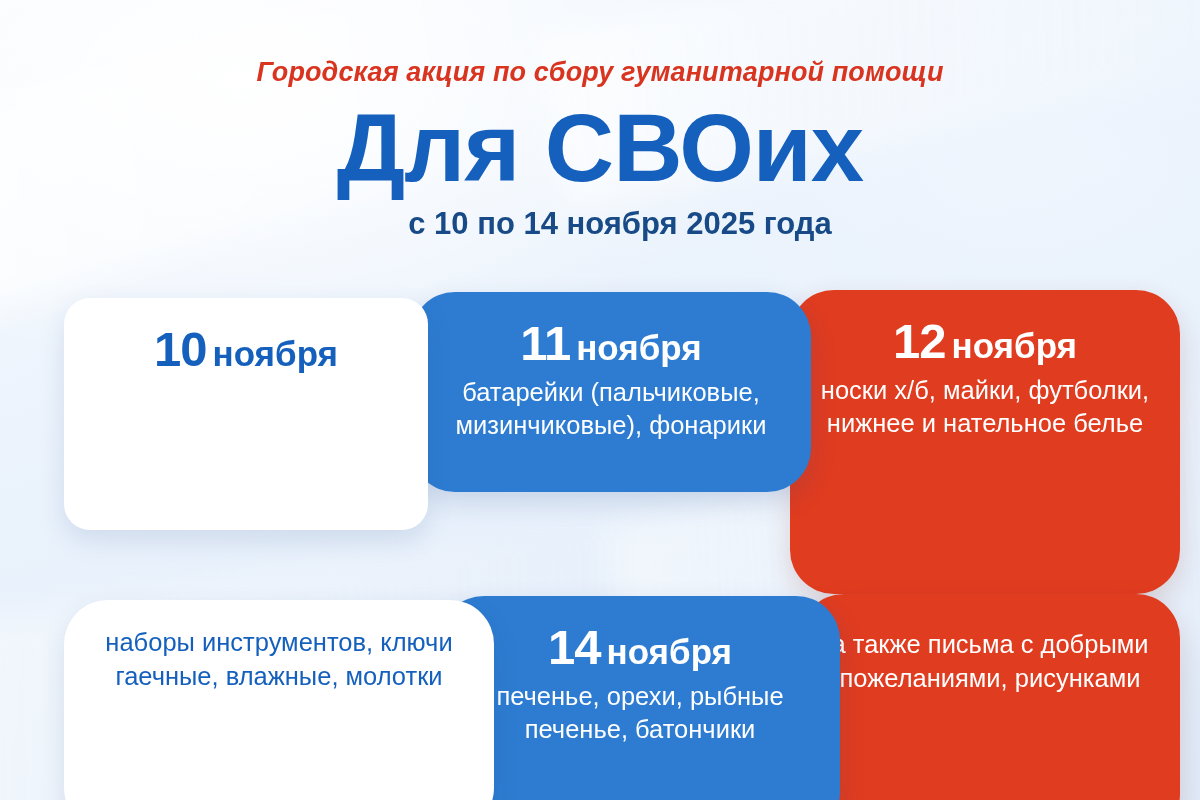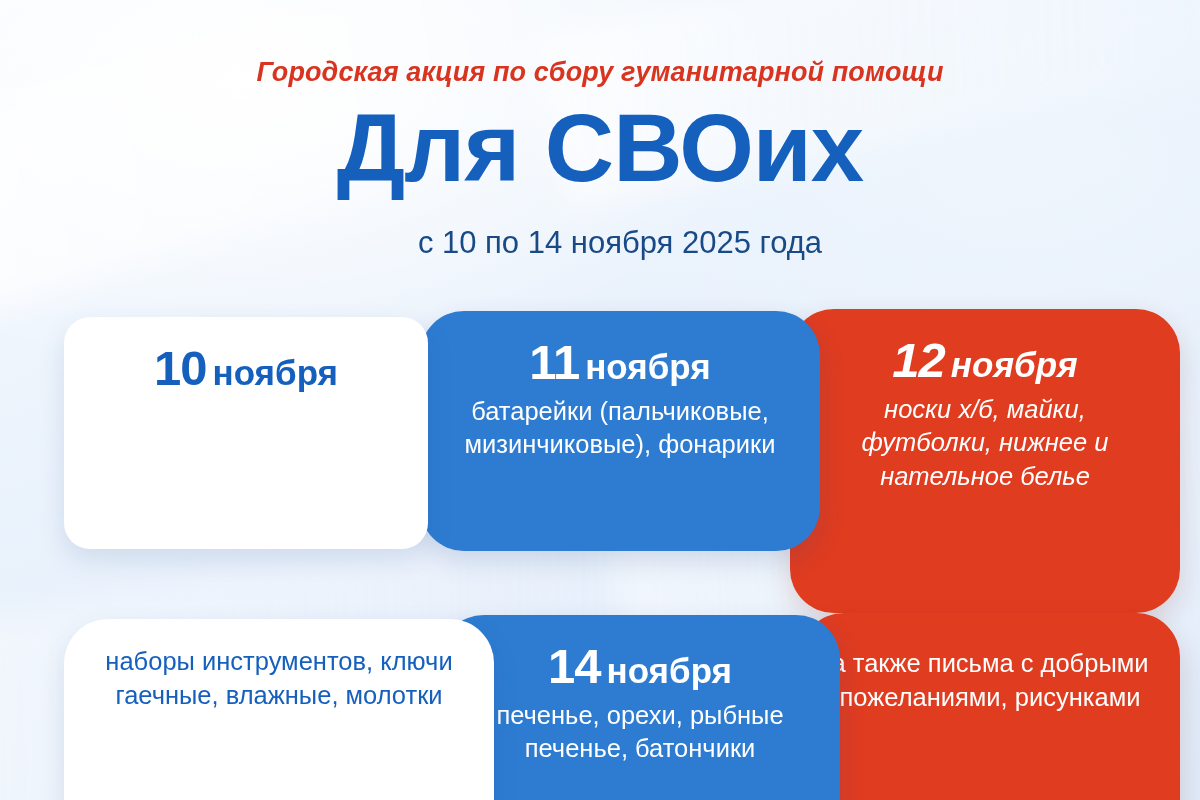--- a/index.html
+++ b/index.html
@@ -51,24 +51,24 @@
   }
   .title {
     margin-top: 12px;
     color: #1560bd;
     font-size: 96px;
     font-weight: bold;
     line-height: 1;
     letter-spacing: -1px;
   }
   .subtitle {
-    margin-top: 29px;
+    margin-top: 10px;
     color: #174a86;
     font-size: 31px;
-    font-weight: normal;
+    font-weight: bold;
     padding-left: 40px;
   }
 
   .cards {
     position: relative;
     margin-top: 56px;
   }
   .row {
     position: relative;
     height: 240px;
@@ -120,22 +120,22 @@
   
   .card.red {
     background: #e03c20;
     color: #ffffff;
     box-shadow: 0 10px 26px rgba(120,30,20,0.16);
     z-index: 1;
   }
 
   
   .r1 .c-white { left: 64px;  top: 0px;   width: 364px; height: 232px; border-radius: 26px; }
-  .r1 .c-blue  { left: 420px; top: -6px;  width: 400px; height: 240px; }
-  .r1 .c-red   { left: 790px; top: -8px;  width: 390px; height: 304px; font-style: italic; }
+  .r1 .c-blue  { left: 411px; top: -6px;  width: 400px; height: 200px; }
+  .r1 .c-red   { left: 790px; top: -8px;  width: 390px; height: 304px; }
 
   
   .r2 .c-white { left: 64px;  top: 0px;   width: 430px; height: 232px; }
   .r2 .c-blue  { left: 440px; top: -4px;  width: 400px; height: 240px; }
   .r2 .c-red   { left: 800px; top: -6px;  width: 380px; height: 244px; }
   .r2 .c-red .items { padding-top: 8px; }
 </style>
 </head>
 <body>
 

